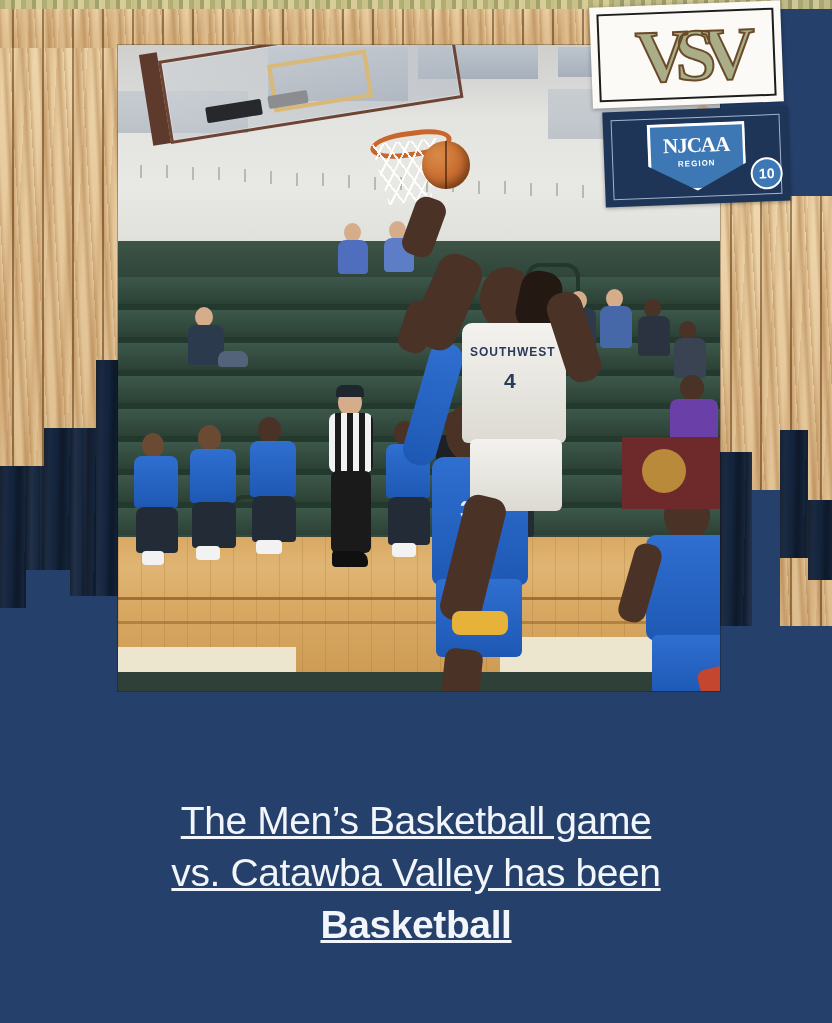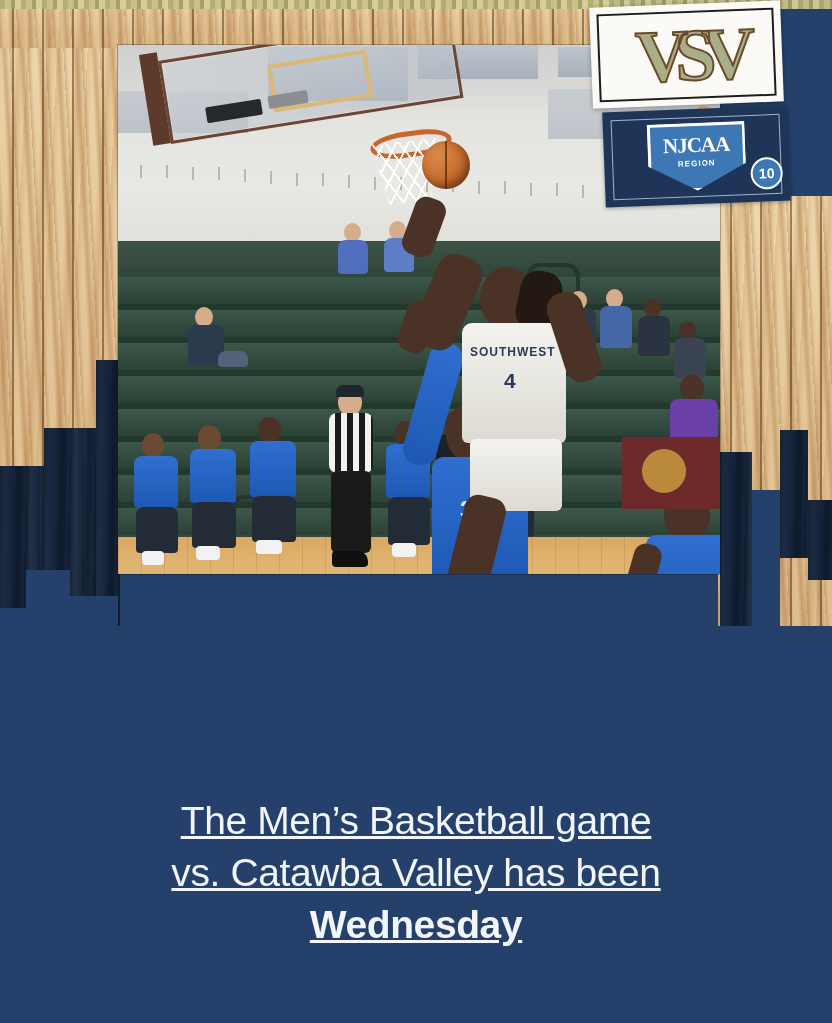--- a/index.html
+++ b/index.html
@@ -50,21 +50,21 @@
       repeating-linear-gradient(90deg,
         rgba(255,255,255,.05) 0px, rgba(255,255,255,.00) 11px,
         rgba(255,255,255,.00) 23px, rgba(255,255,255,.06) 31px,
         rgba(255,255,255,.00) 40px),
       #14243C;
   }
   .blk.mid{background:#25406B;}
 
   
   .photo{
-    position:absolute;left:118px;top:45px;width:602px;height:529px;
+    position:absolute;left:118px;top:45px;width:602px;height:646px;
     overflow:hidden;
     background:#2E4038;
     box-shadow:0 0 0 1px rgba(0,0,0,.25);
   }
   .ph{position:absolute;}
 
   
   .wall{left:0;top:0;width:602px;height:236px;
     background:linear-gradient(180deg,#CFCFCE 0%,#D8D8D6 18%,#E3E3E0 30%,#E8E8E4 60%,#DBDBD6 100%);}
   .wall-win{position:absolute;background:linear-gradient(180deg,#B9C2CC,#9FA9B6);opacity:.85;}
@@ -424,16 +424,16 @@
         <span class="njcaa-region">REGION</span>
       </div>
       <div class="njcaa-10">10</div>
     </div>
   </div>
 
 
   <div class="bodytext">
     <span class="ln">The Men’s Basketball game</span>
     <span class="ln">vs. Catawba Valley has been</span>
-    <span class="ln strong">Wednesday</span>
+    <span class="ln strong">Basketball</span>
   </div>
 
 </div>
 
 </body></html>

